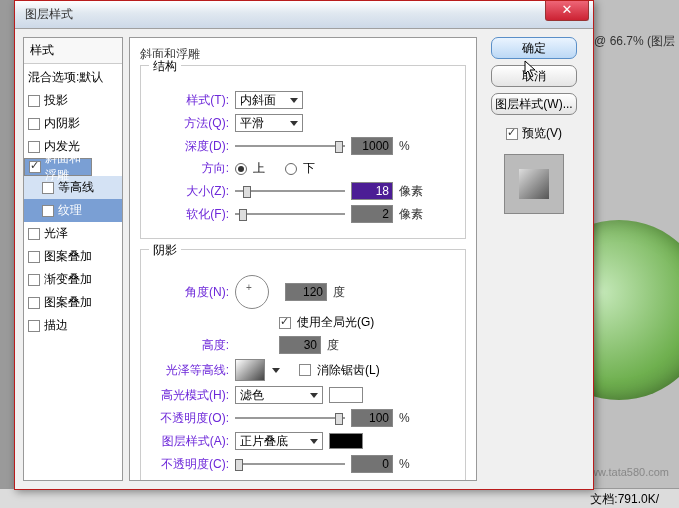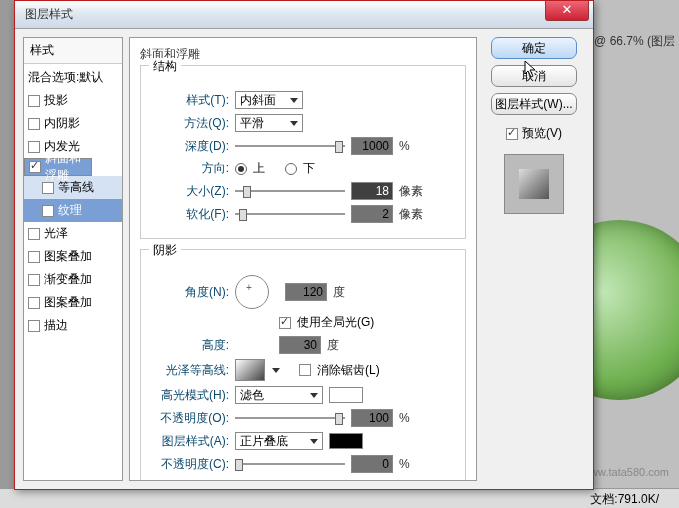--- a/index.html
+++ b/index.html
@@ -27,28 +27,28 @@
 .rightcol{width:102px;display:flex;flex-direction:column;gap:6px;align-items:center}
 .btn{width:86px;height:22px;background:linear-gradient(#fff,#e4e4e4);border:1px solid #888;border-radius:7px;text-align:center;line-height:20px;cursor:default}
 .btn.hl{background:linear-gradient(#eaf4ff,#bcd8f5);border-color:#5a8fc8}
 .prevlabel{display:flex;align-items:center;gap:4px;margin-top:4px}
 .prevsw{width:60px;height:60px;background:#bbb;border:1px solid #888;margin-top:6px;position:relative}
 .prevsw::after{content:"";position:absolute;inset:14px;background:linear-gradient(135deg,#ddd,#555)}
 .gtitle{font-size:12px;color:#333;margin-bottom:2px}
 .gbox{border:1px solid #ccc;position:relative;padding:20px 8px 10px 8px;margin-bottom:10px}
 .gbox>.glabel{position:absolute;top:-8px;left:8px;background:#fff;padding:0 4px}
 .row{display:flex;align-items:center;margin:5px 0;gap:6px}
-.lbl{width:80px;text-align:right;color:#0c4a6e}
+.lbl{width:80px;text-align:right;color:#6d28d9}
 .sel{width:68px;height:18px;border:1px solid #888;background:#fff;padding:0 4px;display:flex;align-items:center;justify-content:space-between}
 .tri{width:0;height:0;border-left:4px solid transparent;border-right:4px solid transparent;border-top:5px solid #333}
 .slider{width:110px;height:14px;position:relative;display:inline-block}
 .slider::before{content:"";position:absolute;top:6px;left:0;right:0;height:2px;background:#999}
 .thumb{position:absolute;top:2px;width:8px;height:12px;background:#ddd;border:1px solid #666}
 .num{width:42px;height:18px;border:1px solid #888;background:#737373;text-align:right;padding:0 3px;line-height:16px}
-.num.hl{background:#404040;color:#fff}
+.num.hl{background:#4c1d95;color:#fff}
 .unit{color:#333}
 .radio{width:12px;height:12px;border:1px solid #666;border-radius:50%;display:inline-block;position:relative}
 .radio.ck::after{content:"";position:absolute;inset:2px;background:#333;border-radius:50%}
 .ring{width:34px;height:34px;border:1px solid #888;border-radius:50%;position:relative;background:#fff}
 .ring::after{content:"+";position:absolute;top:6px;left:10px;font-size:10px;color:#666}
 .sw{width:30px;height:22px;border:1px solid #888;background:linear-gradient(135deg,#fff,#444);display:inline-block}
 .swtri{width:10px;height:22px;display:inline-flex;align-items:center;justify-content:center}
 .colsw{width:34px;height:16px;border:1px solid #888;display:inline-block}
 .colsw.w{background:#fff}
 .colsw.b{background:#000}

